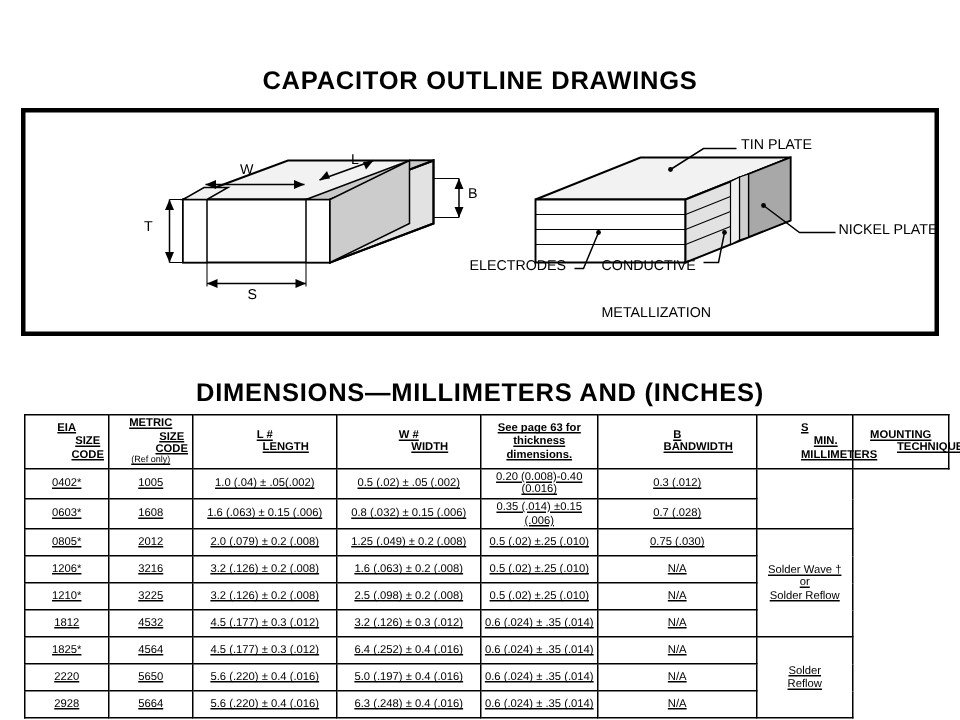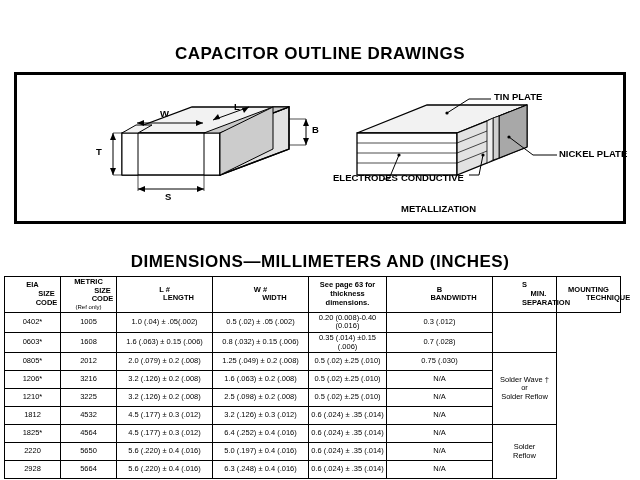--- a/index.html
+++ b/index.html
@@ -51,33 +51,34 @@
     width: 612px;
     height: 152px;
     border: 3px solid #000;
     background: #fff;
     box-sizing: border-box;
   }
 
   .lbl {
     position: absolute;
     font-size: 9.5px;
-    font-weight: bold;
+    font-weight: normal;
     white-space: nowrap;
   }
 
   
   #dims-table {
     position: absolute;
-    left: 4px;
+    left: 16px;
     top: 276px;
     width: 616px;
     border-collapse: collapse;
     table-layout: fixed;
     font-size: 7.5px;
+    text-decoration: underline;
   }
   #dims-table td, #dims-table th {
     border: 1px solid #000;
     text-align: center;
     vertical-align: middle;
     padding: 1px 1px;
     line-height: 1.15;
   }
   #dims-table thead th {
     font-weight: bold;
@@ -202,21 +203,21 @@
     
     <span class="lbl" style="left:143px; top:33px;">W</span>
     <span class="lbl" style="left:217px; top:26px;">L</span>
     <span class="lbl" style="left:79px; top:71px;">T</span>
     <span class="lbl" style="left:148px; top:116px;">S</span>
     <span class="lbl" style="left:295px; top:49px;">B</span>
 
     
     <span class="lbl" style="left:477px; top:16px;">TIN PLATE</span>
     <span class="lbl" style="left:542px; top:73px;">NICKEL PLATE</span>
-    <span class="lbl" style="left:296px; top:97px;margin-left:20px;">ELECTRODES</span>
+    <span class="lbl" style="left:296px; top:97px;">ELECTRODES</span>
     <span class="lbl" style="left:384px; top:97px;">CONDUCTIVE</span>
     <span class="lbl" style="left:384px; top:128px;">METALLIZATION</span>
   </div>
 
   <div class="title" id="dims-title">DIMENSIONS—MILLIMETERS AND (INCHES)</div>
 
   <table id="dims-table">
     <colgroup>
       <col class="col-eia">
         <col class="col-metric">
@@ -246,21 +247,21 @@
           <span>W #</span>
           <span class="hdr-sub">WIDTH</span>
         </th>
         <th rowspan="10" class="note-cell">See page 63 for thickness dimensions.</th>
         <th>
           <span>B</span>
           <span class="hdr-sub">BANDWIDTH</span>
         </th>
         <th>
           <span>S</span>
-          <span class="hdr-sub">MIN. SEPARATION</span>
+          <span class="hdr-sub">MIN. MILLIMETERS</span>
         </th>
         <th>
           <span>MOUNTING</span>
           <span class="hdr-sub">TECHNIQUE</span>
         </th>
       </tr>
     </thead>
     <tbody>
       <tr>
         <td>0402*</td>

